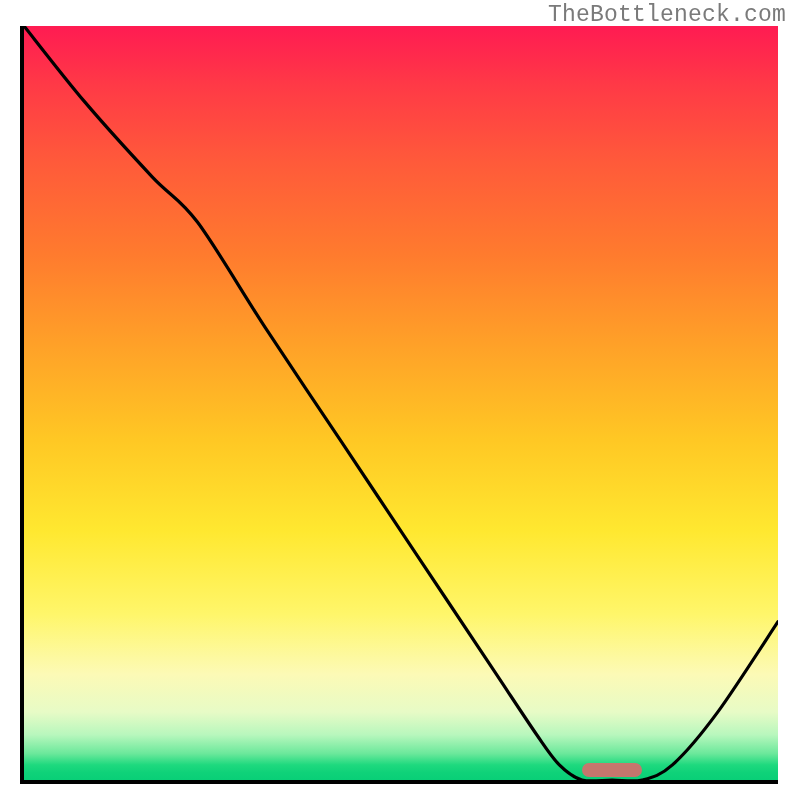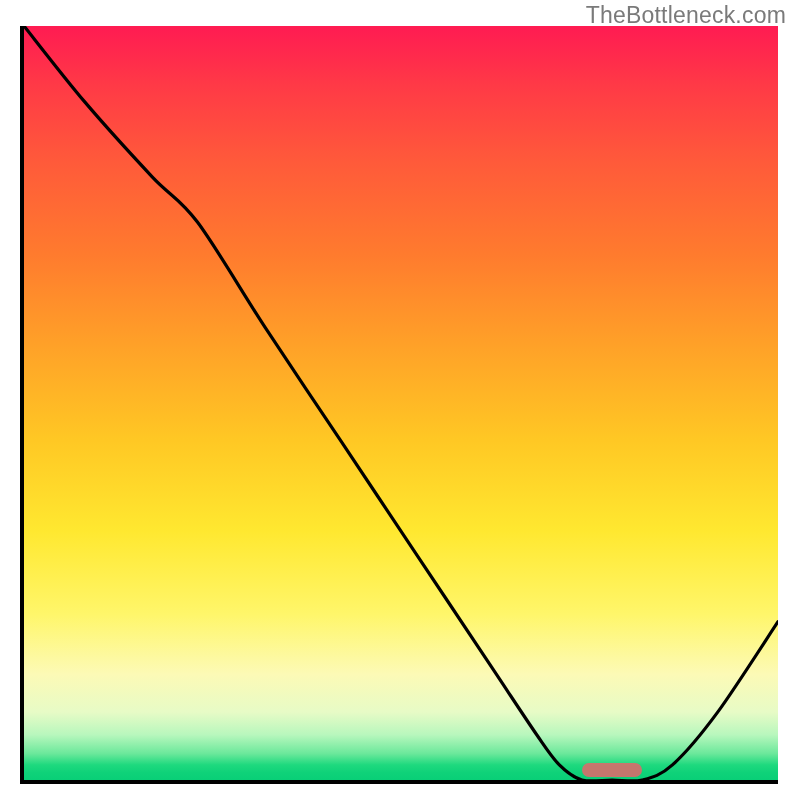--- a/index.html
+++ b/index.html
@@ -64,21 +64,21 @@
     width: 60px;
     height: 14px;
     border-radius: 7px;
     background: #d96b6b;
     opacity: 0.9;
   }
   .watermark {
     position: absolute;
     top: 2px;
     right: 14px;
-    font-family: Liberation Sans, sans-serif;
+    font-family: Liberation Mono, monospace;
     font-size: 23px;
     color: #7a7a7a;
     letter-spacing: 0.2px;
   }
 </style>
 </head>
 <body>
 
 <div class="canvas">
   <div class="watermark">TheBottleneck.com</div>

